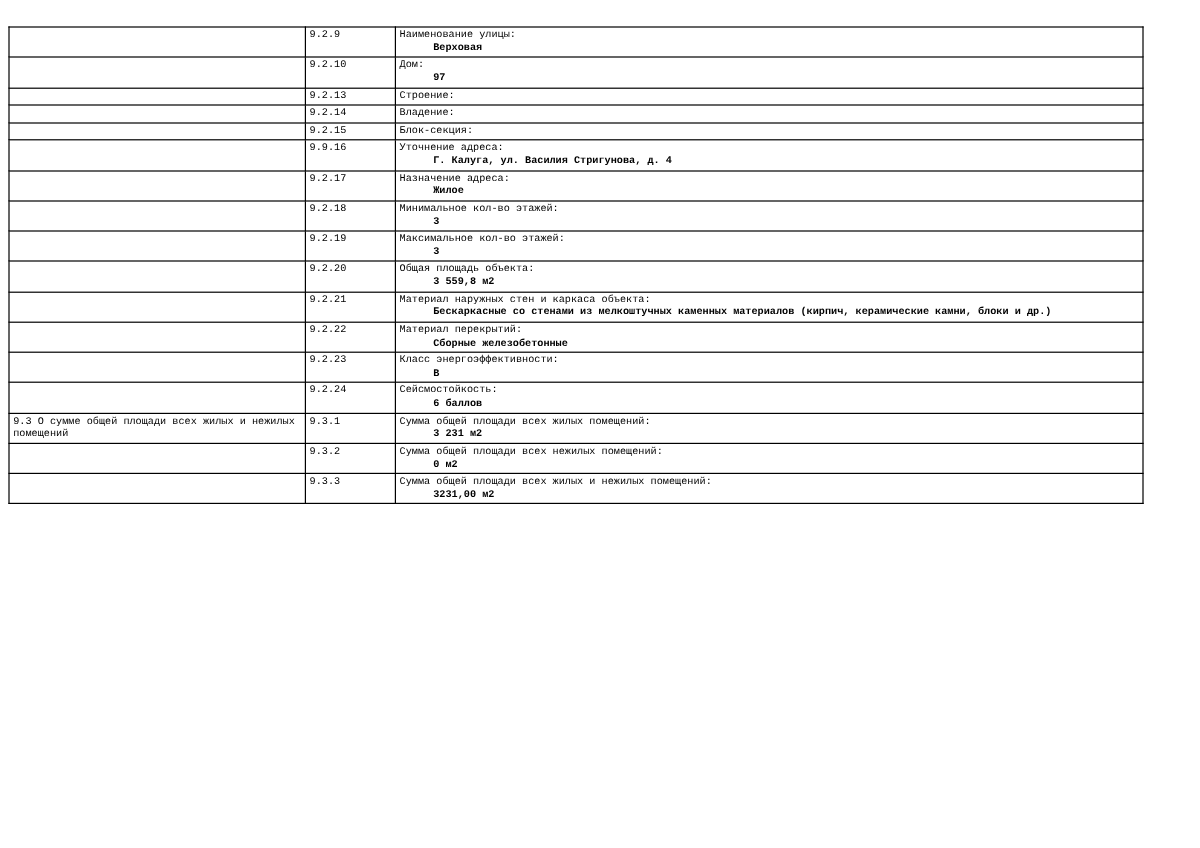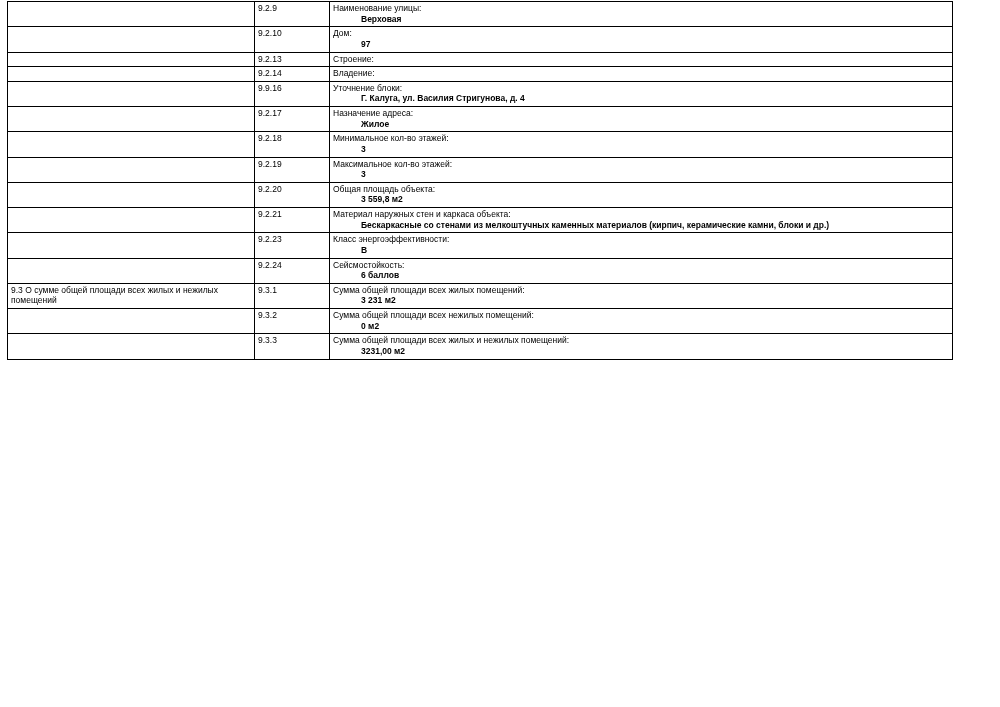--- a/index.html
+++ b/index.html
@@ -18,21 +18,22 @@
     position: relative;
     width: 1000px;
     height: 707px;
     overflow: hidden;
   }
   table.doc {
     border-collapse: collapse;
     table-layout: fixed;
     width: 928px;
     margin-left: 7px;
-    margin-top: 1px;
+    margin-top: 22px;
+    font-family: Liberation Mono, monospace;
   }
   table.doc td {
     border: 1px solid #000000;
     vertical-align: top;
     padding: 1px 3px 2px 3px;
     font-size: 8.5px;
     line-height: 1.25;
   }
   td.col-group {
     width: 240px;
@@ -92,25 +93,33 @@
         </td>
       </tr>
       <tr>
         <td class="col-group"><span></span></td>
         <td class="col-num">9.2.14</td>
         <td class="col-content">
           <span class="lbl">Владение:</span>
 
         </td>
       </tr>
+      <tr>
+        <td class="col-group"><span></span></td>
+        <td class="col-num">9.2.15</td>
+        <td class="col-content">
+          <span class="lbl">Блок-секция:</span>
+
+        </td>
+      </tr>
       <tr class="row-tall">
         <td class="col-group"><span></span></td>
         <td class="col-num">9.9.16</td>
         <td class="col-content">
-          <span class="lbl">Уточнение блоки:</span>
+          <span class="lbl">Уточнение адреса:</span>
           <span class="val">Г. Калуга, ул. Василия Стригунова, д. 4</span>
         </td>
       </tr>
       <tr class="row-tall">
         <td class="col-group"><span></span></td>
         <td class="col-num">9.2.17</td>
         <td class="col-content">
           <span class="lbl">Назначение адреса:</span>
           <span class="val">Жилое</span>
         </td>
@@ -138,20 +147,28 @@
           <span class="lbl">Общая площадь объекта:</span>
           <span class="val">3 559,8 м2</span>
         </td>
       </tr>
       <tr class="row-tall">
         <td class="col-group"><span></span></td>
         <td class="col-num">9.2.21</td>
         <td class="col-content">
           <span class="lbl">Материал наружных стен и каркаса объекта:</span>
           <span class="val">Бескаркасные со стенами из мелкоштучных каменных материалов (кирпич, керамические камни, блоки и др.)</span>
+        </td>
+      </tr>
+      <tr class="row-tall">
+        <td class="col-group"><span></span></td>
+        <td class="col-num">9.2.22</td>
+        <td class="col-content">
+          <span class="lbl">Материал перекрытий:</span>
+          <span class="val">Сборные железобетонные</span>
         </td>
       </tr>
       <tr class="row-tall">
         <td class="col-group"><span></span></td>
         <td class="col-num">9.2.23</td>
         <td class="col-content">
           <span class="lbl">Класс энергоэффективности:</span>
           <span class="val">В</span>
         </td>
       </tr>

